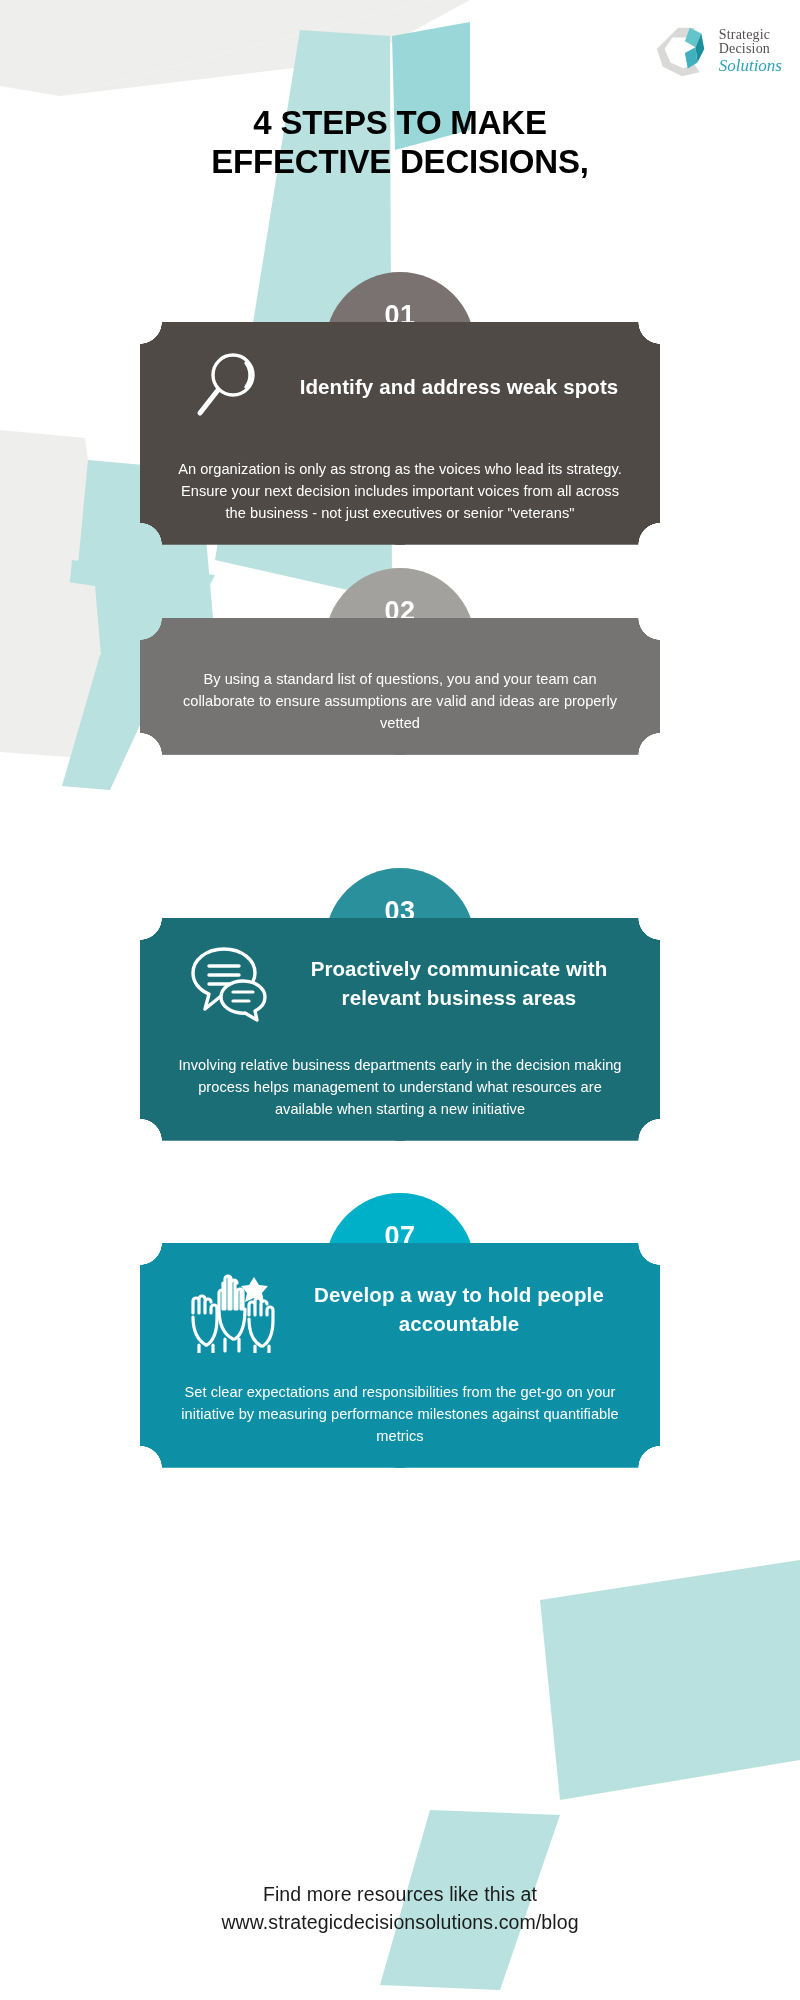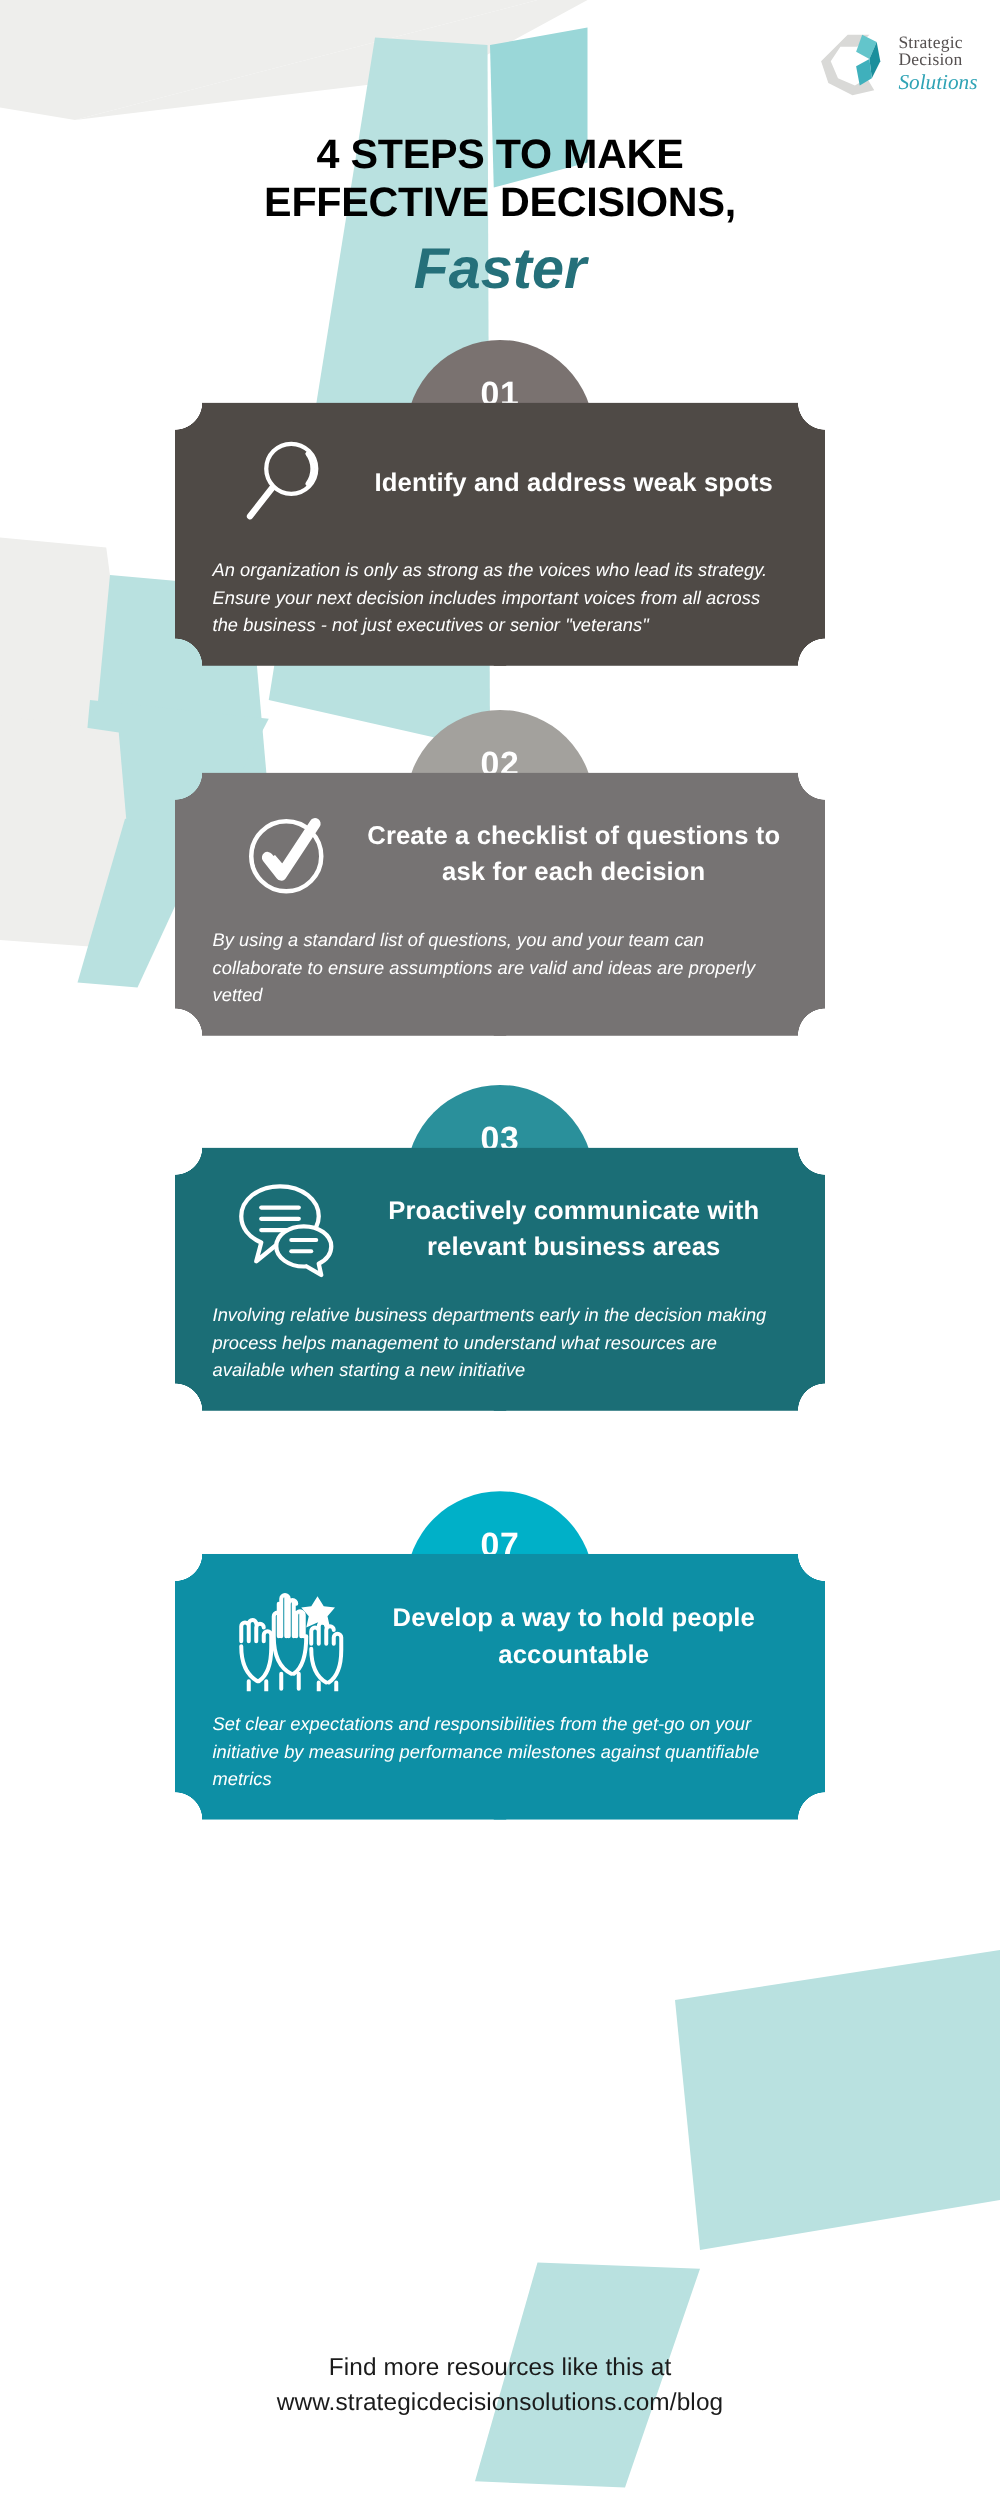--- a/index.html
+++ b/index.html
@@ -132,25 +132,25 @@
   .card-heading {
     flex: 1;
     text-align: center;
     font-size: 20.5px;
     font-weight: bold;
     line-height: 1.42;
     letter-spacing: 0.1px;
     padding-right: 4px;
   }
   .card-body {
-    margin-top: 16px;
+    margin-top: 28px;
+    text-align: center;
     font-size: 14.6px;
     line-height: 1.52;
     letter-spacing: 0.05px;
-    font-style: italic;
   }
 
   
   #footer {
     position: absolute;
     left: 0;
     top: 1880px;
     width: 800px;
     text-align: center;
     z-index: 4;
@@ -187,21 +187,20 @@
   <div class="logo-words">
     <div class="lw1">Strategic</div>
     <div class="lw2">Decision</div>
     <div class="lw3">Solutions</div>
   </div>
 </div>
 
 <div id="title-block">
   <div class="t-line">4 STEPS TO MAKE</div>
   <div class="t-line">EFFECTIVE DECISIONS,</div>
-  <div class="t-accent">Faster</div>
 </div>
 
 <div id="steps">
 
   <div class="step" style="top:0">
     <div class="badge" style="top:272px;background:#7a7270">
       <span>01</span>
     </div>
     <div class="card" style="top:322px;background:#4f4a46">
       <div class="card-top">
@@ -216,30 +215,20 @@
       </div>
       <div class="card-body">An organization is only as strong as the voices who lead its strategy. Ensure your next decision includes important voices from all across the business - not just executives or senior "veterans"</div>
     </div>
   </div>
 
   <div class="step" style="top:0">
     <div class="badge" style="top:568px;background:#a3a19d">
       <span>02</span>
     </div>
     <div class="card" style="top:618px;background:#767373">
-      <div class="card-top">
-        <div class="card-icon">
-          <svg width="80" height="80" viewBox="0 0 80 80">
-            <circle cx="40" cy="42" r="28" fill="none" stroke="#fff" stroke-width="3.6"></circle>
-            <path d="M26 44 L37 56 L66 12 L58 30 L37 48 L31 41 Z" fill="#fff"></path>
-            <path d="M25 43 L36 57 L63 16" fill="none" stroke="#fff" stroke-width="9" stroke-linecap="round" stroke-linejoin="round"></path>
-          </svg>
-        </div>
-        <div class="card-heading">Create a checklist of questions to ask for each decision</div>
-      </div>
       <div class="card-body">By using a standard list of questions, you and your team can collaborate to ensure assumptions are valid and ideas are properly vetted</div>
     </div>
   </div>
 
   <div class="step" style="top:0">
     <div class="badge" style="top:868px;background:#2a909b">
       <span>03</span>
     </div>
     <div class="card" style="top:918px;background:#1b6e76">
       <div class="card-top">

